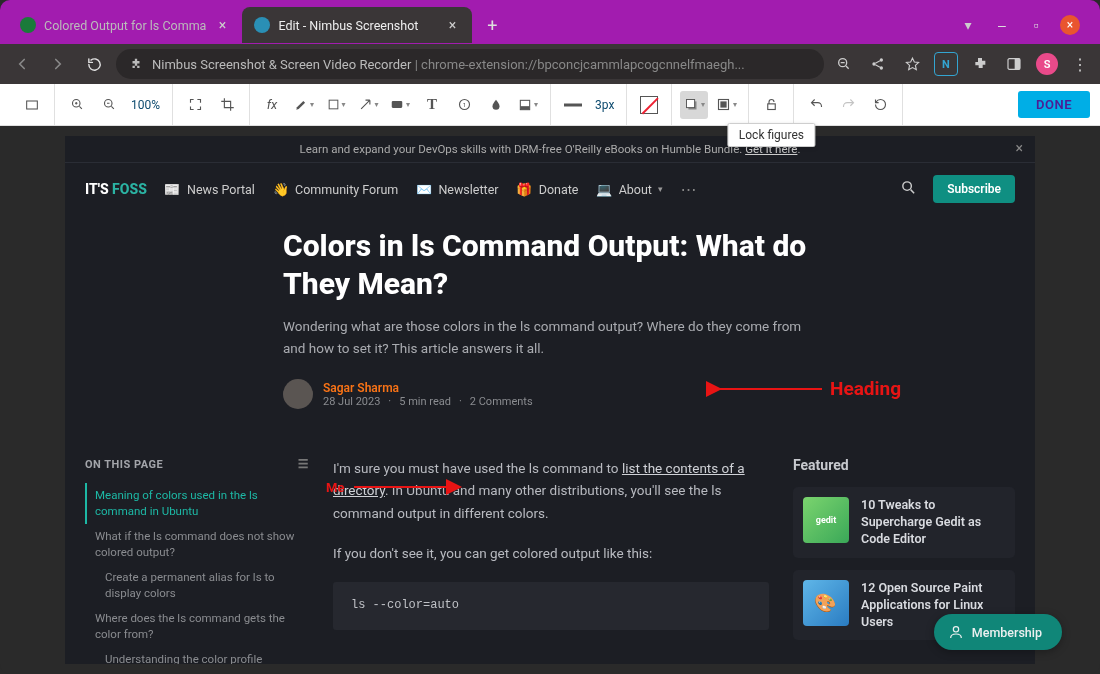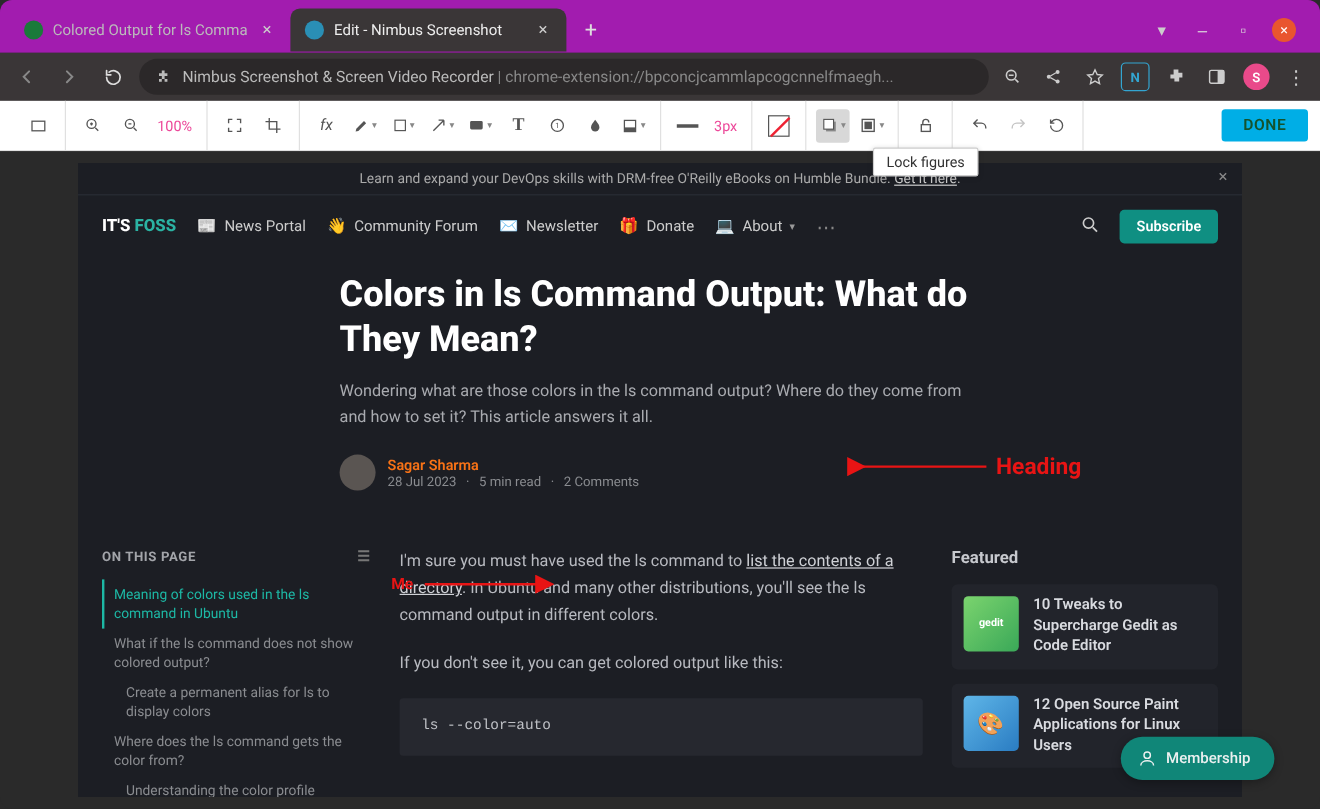--- a/index.html
+++ b/index.html
@@ -34,24 +34,24 @@
     .nimbus-square { border: 1px solid #33a5d1; border-radius: 4px; color: #33a5d1; }
     .avatar-dot { width: 22px; height: 22px; border-radius: 50%; background: #e94a8a; color: #fff; font-size: 11px; font-weight: 600; display: flex; align-items: center; justify-content: center; }
     
     
     .nimbus-toolbar { background: #fff; height: 42px; display: flex; align-items: center; padding: 0 10px; border-bottom: 1px solid #e0e0e0; }
     .nt-group { display: flex; align-items: center; gap: 4px; padding: 0 8px; border-right: 1px solid #e0e0e0; height: 100%; }
     .nt-group:last-child { border-right: none; }
     .nt-btn { min-width: 28px; height: 28px; display: flex; align-items: center; justify-content: center; color: #555; cursor: pointer; font-size: 14px; border-radius: 3px; position: relative; }
     .nt-btn.active-tool { background: #d8d8d8; }
     .nt-chev { font-size: 8px; color: #888; margin-left: 2px; }
-    .nt-zoom { font-size: 12px; color: #ec4899; padding: 0 4px; }
+    .nt-zoom { font-size: 12px; color: #0c4a6e; padding: 0 4px; }
     .nt-lock-row { position: relative; }
     .nt-tooltip { position: absolute; top: 32px; left: 50%; transform: translateX(-50%); background: #fff; border: 1px solid #cecece; padding: 4px 10px; font-size: 12px; color: #333; white-space: nowrap; border-radius: 2px; box-shadow: 0 1px 4px rgba(0,0,0,0.15); z-index: 100; }
-    .done-btn { margin-left: auto; background: #00aee6; color: #14532d; font-weight: 600; font-size: 13px; padding: 6px 18px; border-radius: 3px; cursor: pointer; letter-spacing: 0.5px; }
+    .done-btn { margin-left: auto; background: #00aee6; color: #4c1d95; font-weight: 600; font-size: 13px; padding: 6px 18px; border-radius: 3px; cursor: pointer; letter-spacing: 0.5px; }
     
     
     .canvas-area { flex: 1; background: #2a2a2a; padding: 10px 10px 10px 10px; overflow: hidden; position: relative; }
     .canvas-scroll { height: 100%; overflow-y: auto; }
     .canvas-scroll::-webkit-scrollbar { width: 14px; }
     .canvas-scroll::-webkit-scrollbar-track { background: #2a2a2a; }
     .canvas-scroll::-webkit-scrollbar-thumb { background: #b5b5b5; border-radius: 7px; border: 3px solid #2a2a2a; }
     
     .page-wrap { margin: 0 auto; width: 970px; background: #1c1e24; position: relative; }
     

